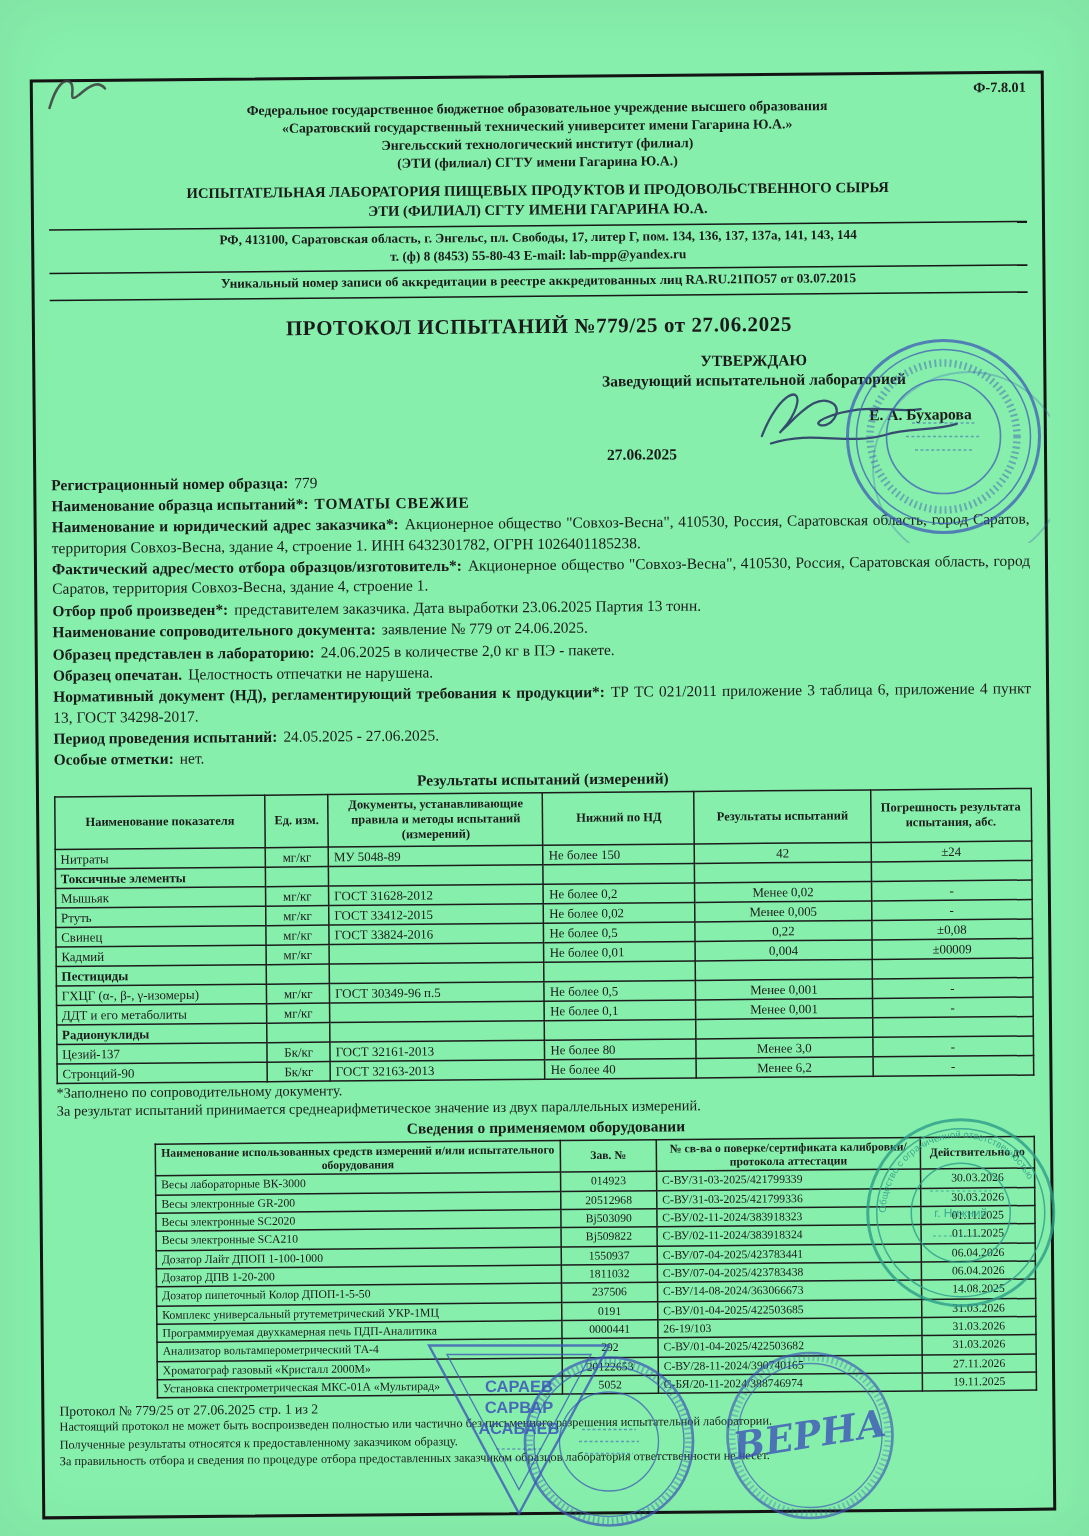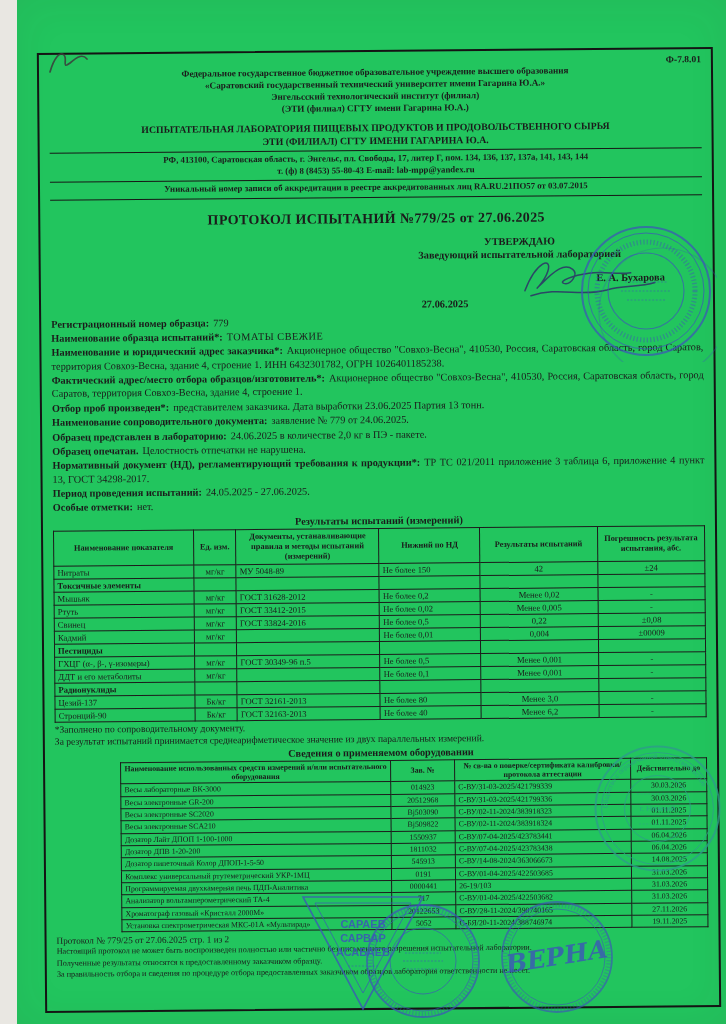--- a/index.html
+++ b/index.html
@@ -3,41 +3,41 @@
 <meta charset="utf-8">
 <style>
   * { box-sizing: border-box; }
   html, body { margin:0; padding:0; }
   body {
     width:726px; height:1024px; position:relative; overflow:hidden;
     background:#e9e7e2;
     font-family:"Liberation Serif","DejaVu Serif",serif;
     color:#1b1b1b;
   }
-  .page { position:absolute; inset:0; background:#22c55e; box-shadow: inset 0 0 40px rgba(60,55,45,.08); margin-left: 17px; }
+  .page { position:absolute; inset:0; background:#86efac; box-shadow: inset 0 0 40px rgba(60,55,45,.08); }
   .doc {
     position:absolute; left:24px; top:50px; width:676px; height:960px;
     border:2px solid #141414; padding:5px 10px 3px;
     transform:rotate(-0.5deg); overflow:hidden;
   }
   .form-code { text-align:right; font-weight:bold; font-size:9.5px; }
   .org div { text-align:center; font-weight:bold; font-size:9.2px; line-height:1.3; }
   .lab { margin-top:7px; }
   .lab div { text-align:center; font-weight:bold; font-size:9.8px; line-height:1.3; }
   .rule { border-top:1.4px solid #171717; margin:3px 0 2px; }
   .addr { text-align:center; font-weight:bold; font-size:8.8px; line-height:1.3; }
   .title { text-align:center; font-weight:bold; font-size:14px; letter-spacing:.4px; margin:13px 0 9px; }
   .approval { width:310px; margin:0 28px 4px auto; text-align:center; font-weight:bold; font-size:10.4px; line-height:1.25; }
   .sig-row { position:relative; height:36px; }
   .sig-row .name { position:absolute; right:10px; top:11px;text-align:center; }
   .sig-row svg { position:absolute; left:150px; top:-6px; pointer-events:none; }
   .appr-date { text-align:center; padding-right:150px; }
   .field { margin:0 0 1px; font-size:10.3px; line-height:1.3; text-align:justify; }
   .field .b { font-weight:bold; margin-right:4px; }
-  .value-strong { font-weight:normal; letter-spacing:.5px; }
+  .value-strong { font-weight:bold; letter-spacing:.5px; }
   .tcap { text-align:center; font-weight:bold; font-size:10.3px; margin:3px 0 2px; }
   table { border-collapse:collapse; }
   table.results { width:100%; font-size:8.6px; }
   .results th, .results td { border:1px solid #1c1c1c; padding:1px 3px; vertical-align:top; }
   .results th { font-weight:bold; font-size:8.3px; text-align:center; vertical-align:middle; padding:2px; line-height:1.2; }
   .results td { height:12px; }
   .tl { text-align:left; } .tc { text-align:center; }
   tr.sec td { font-weight:bold; }
   .notes p { font-size:9.6px; margin:1px 0; }
   table.equip { width:90%; margin:2px 0 3px auto; font-size:7.8px; }
@@ -276,39 +276,39 @@
             <td class="tc">06.04.2026</td>
           </tr>
         <tr>
             <td class="tl">Дозатор ДПВ 1-20-200</td>
             <td class="tc">1811032</td>
             <td class="tl">С-ВУ/07-04-2025/423783438</td>
             <td class="tc">06.04.2026</td>
           </tr>
         <tr>
             <td class="tl">Дозатор пипеточный Колор ДПОП-1-5-50</td>
-            <td class="tc">545913</td>
+            <td class="tc">237506</td>
             <td class="tl">С-ВУ/14-08-2024/363066673</td>
             <td class="tc">14.08.2025</td>
           </tr>
         <tr>
             <td class="tl">Комплекс универсальный ртутеметрический УКР-1МЦ</td>
             <td class="tc">0191</td>
             <td class="tl">С-ВУ/01-04-2025/422503685</td>
             <td class="tc">31.03.2026</td>
           </tr>
         <tr>
             <td class="tl">Программируемая двухкамерная печь ПДП-Аналитика</td>
             <td class="tc">0000441</td>
             <td class="tl">26-19/103</td>
             <td class="tc">31.03.2026</td>
           </tr>
         <tr>
             <td class="tl">Анализатор вольтамперометрический ТА-4</td>
-            <td class="tc">717</td>
+            <td class="tc">292</td>
             <td class="tl">С-ВУ/01-04-2025/422503682</td>
             <td class="tc">31.03.2026</td>
           </tr>
         <tr>
             <td class="tl">Хроматограф газовый «Кристалл 2000М»</td>
             <td class="tc">20122653</td>
             <td class="tl">С-ВУ/28-11-2024/390740165</td>
             <td class="tc">27.11.2026</td>
           </tr>
         <tr>

